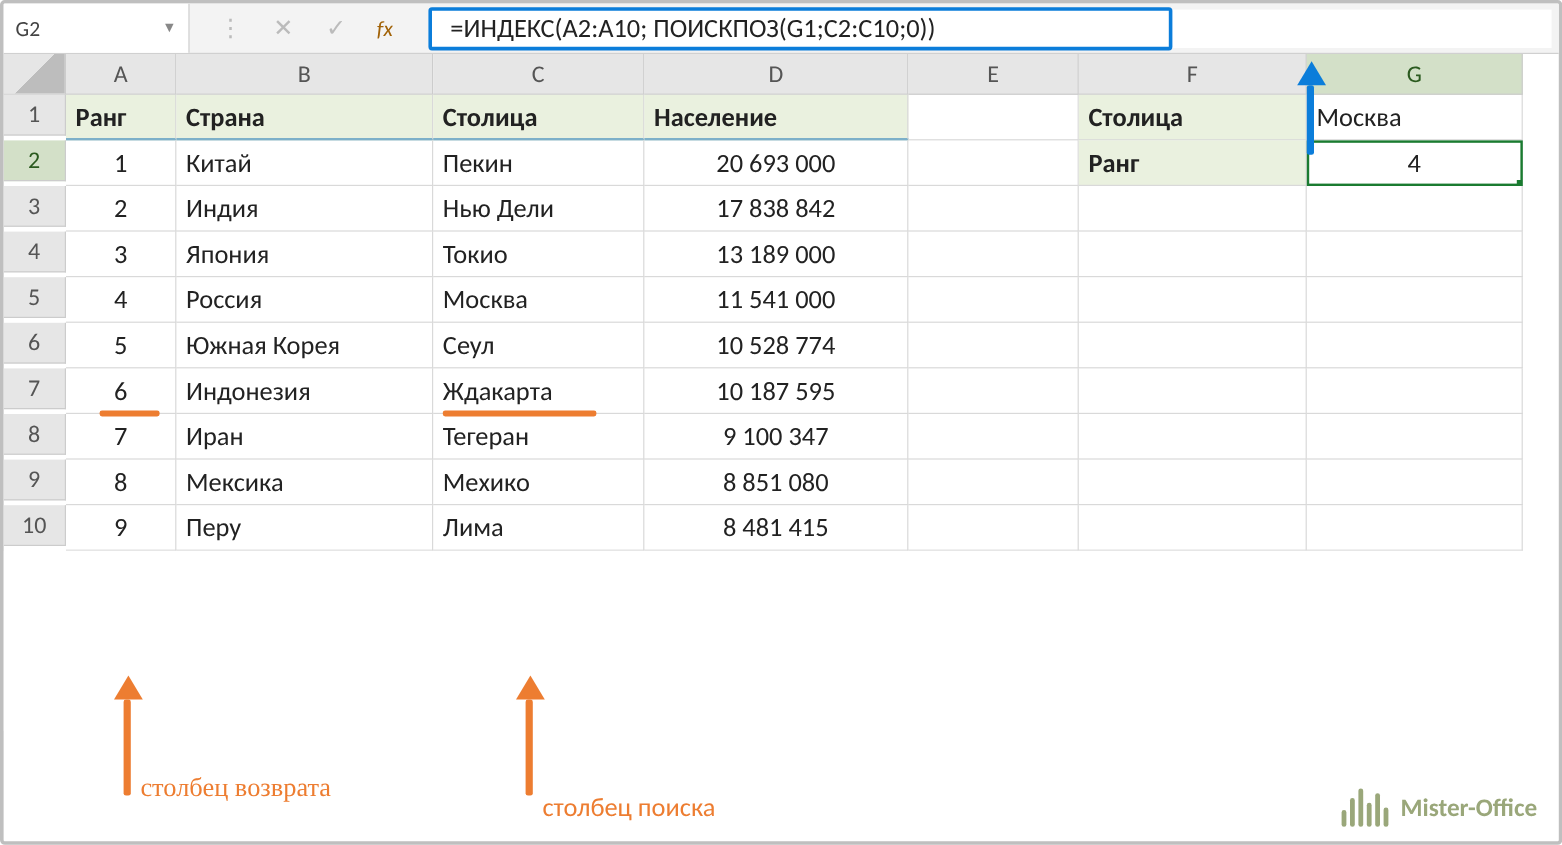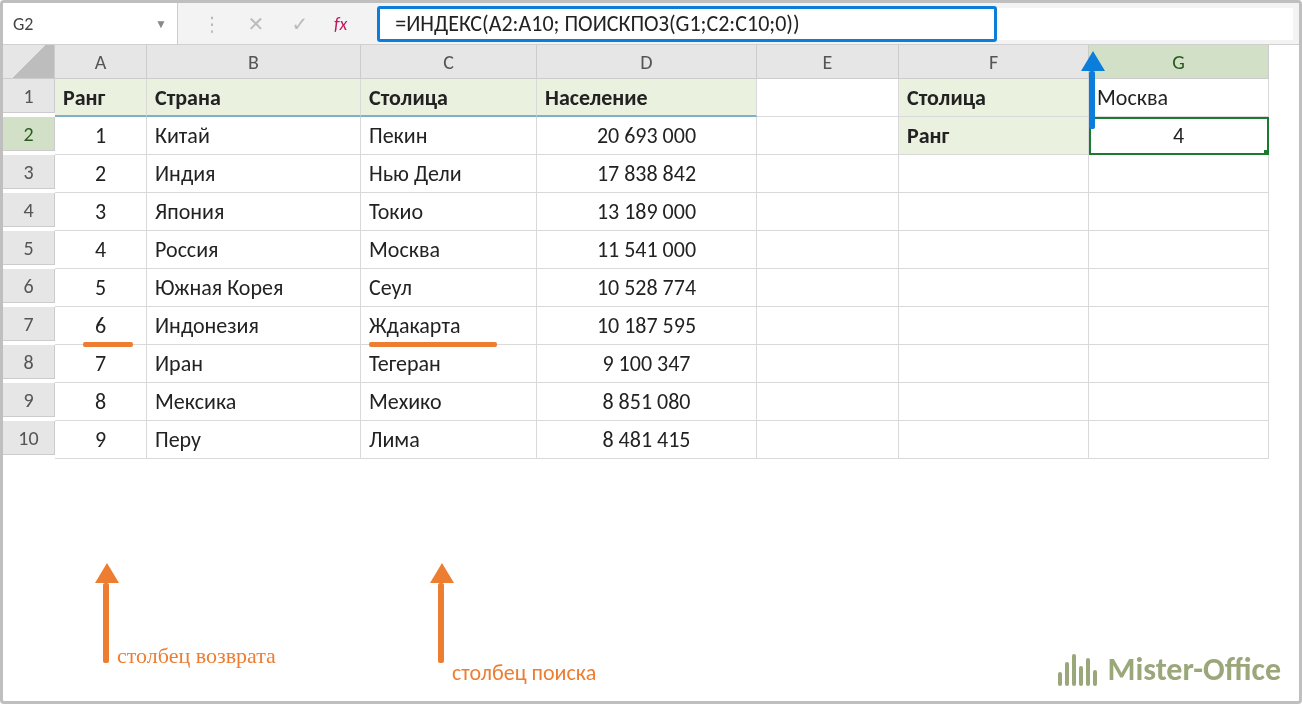--- a/index.html
+++ b/index.html
@@ -16,21 +16,21 @@
   .formula-bar {
     display: flex;
     align-items: center;
     height: 42px;
     border-bottom: 1px solid #d0d0d0;
     background: #f3f3f3;
     font-size: 18px;
     color: #444;
   }
   .name-box {
-    width: 175px;
+    width: 155px;
     height: 100%;
     display: flex;
     align-items: center;
     padding: 0 10px;
     background: #fff;
     border-right: 1px solid #ccc;
     justify-content: space-between;
   }
   .name-box-dropdown {
     color: #888;
@@ -38,21 +38,21 @@
   }
   .fb-buttons {
     display: flex;
     align-items: center;
     gap: 24px;
     padding: 0 24px;
     color: #bbb;
     font-size: 20px;
   }
   .fb-btn { width: 20px; text-align: center; }
-  .fx-label { font-style: italic; color: #be185d; font-size: 18px; }
+  .fx-label { font-style: italic; color: #a16207; font-size: 18px; }
   .formula-input {
     flex: 1;
     height: 32px;
     margin: 4px 6px;
     padding: 2px 18px;
     background: #fff;
     display: flex;
     align-items: center;
     font-size: 22px;
     color: #222;
@@ -162,21 +162,21 @@
     font-size: 22px;
   }
   .logo {
     position: absolute;
     right: 18px;
     bottom: 12px;
     display: flex;
     align-items: center;
     gap: 10px;
     color: #9aa77a;
-    font-size: 32px;
+    font-size: 21px;
     font-weight: bold;
   }
   .logo-bars {
     display: flex;
     align-items: flex-end;
     gap: 3px;
     height: 32px;
   }
   .logo-bars span {
     width: 4px;

